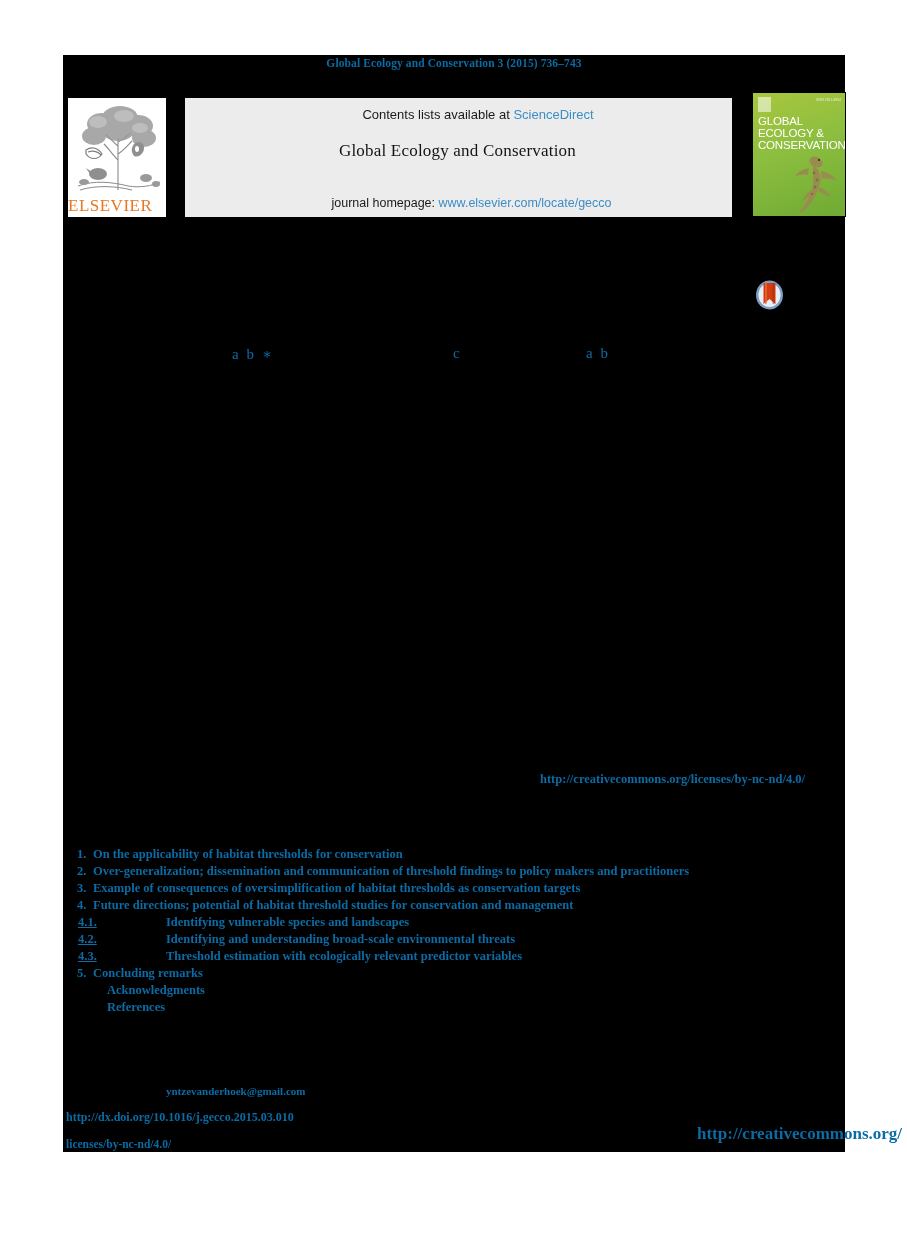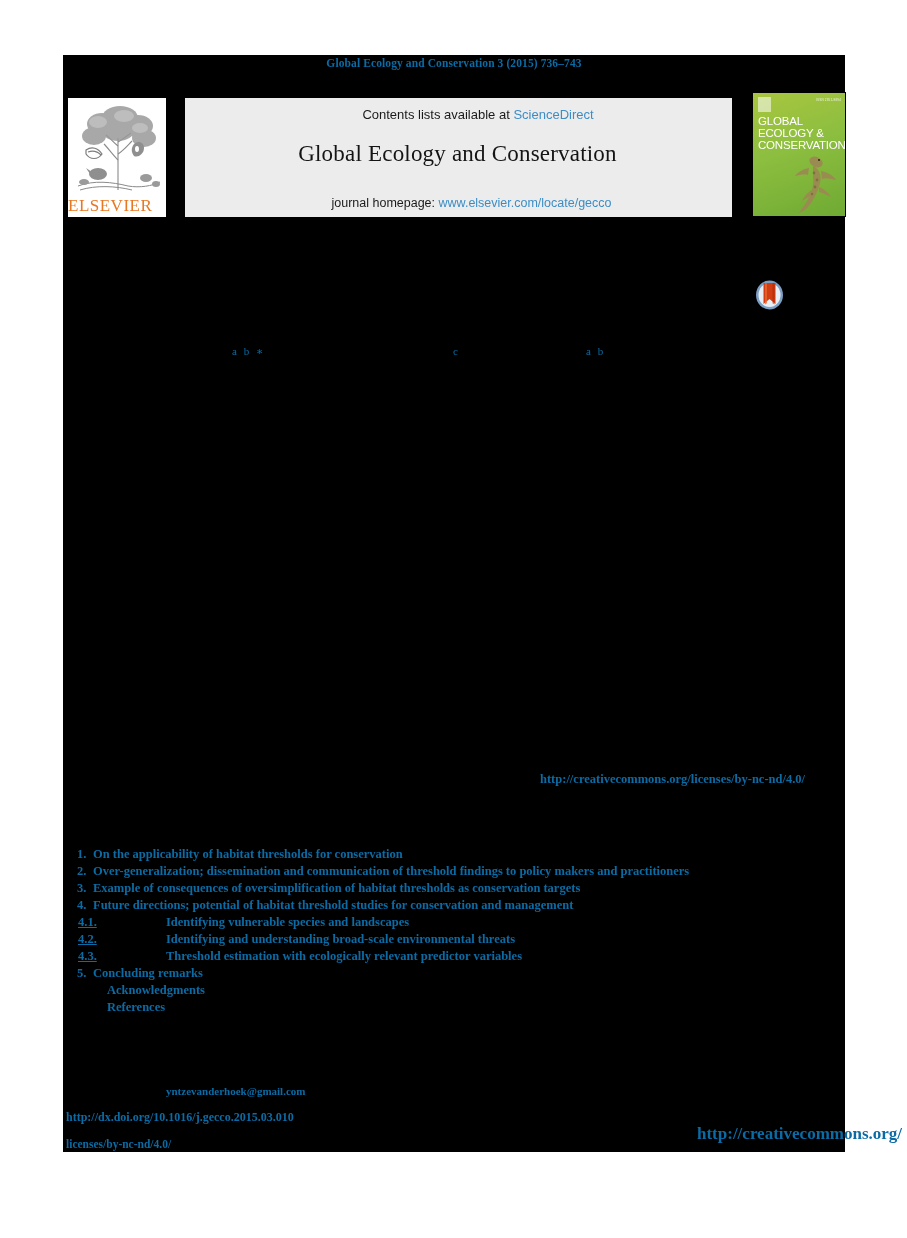--- a/index.html
+++ b/index.html
@@ -91,21 +91,21 @@
     font-size: 13px;
     color: #1a1a1a;
     margin-left: 39px;
   }
   #banner-contents .sd-link { color: #3c8dc5; }
   #banner-title {
     position: absolute;
     left: 0; right: 2px;
     top: 43px;
     font-family: "Liberation Serif", "DejaVu Serif", serif;
-    font-size: 23px;
+    font-size: 17px;
     color: #141414;
     letter-spacing: .2px;
   }
   #banner-homepage {
     position: absolute;
     left: 0; right: 0;
     bottom: 7px;
     font-family: "Liberation Sans", "DejaVu Sans", sans-serif;
     font-size: 12.5px;
     color: #1a1a1a;
@@ -159,21 +159,21 @@
     top: 279px;
     width: 31px;
     height: 34px;
   }
 
   
   .affil-mark {
     position: absolute;
     color: #0b6ba5;
     font-family: "Liberation Serif", "DejaVu Serif", serif;
-    font-size: 11px;
+    font-size: 15px;
     letter-spacing: 2px;
     white-space: nowrap;
   }
   #affil-1 { left: 232px; top: 345px; }
   #affil-2 { left: 453px; top: 345px; }
   #affil-3 { left: 586px; top: 345px; }
 
   
   #license-inline {
     position: absolute;

